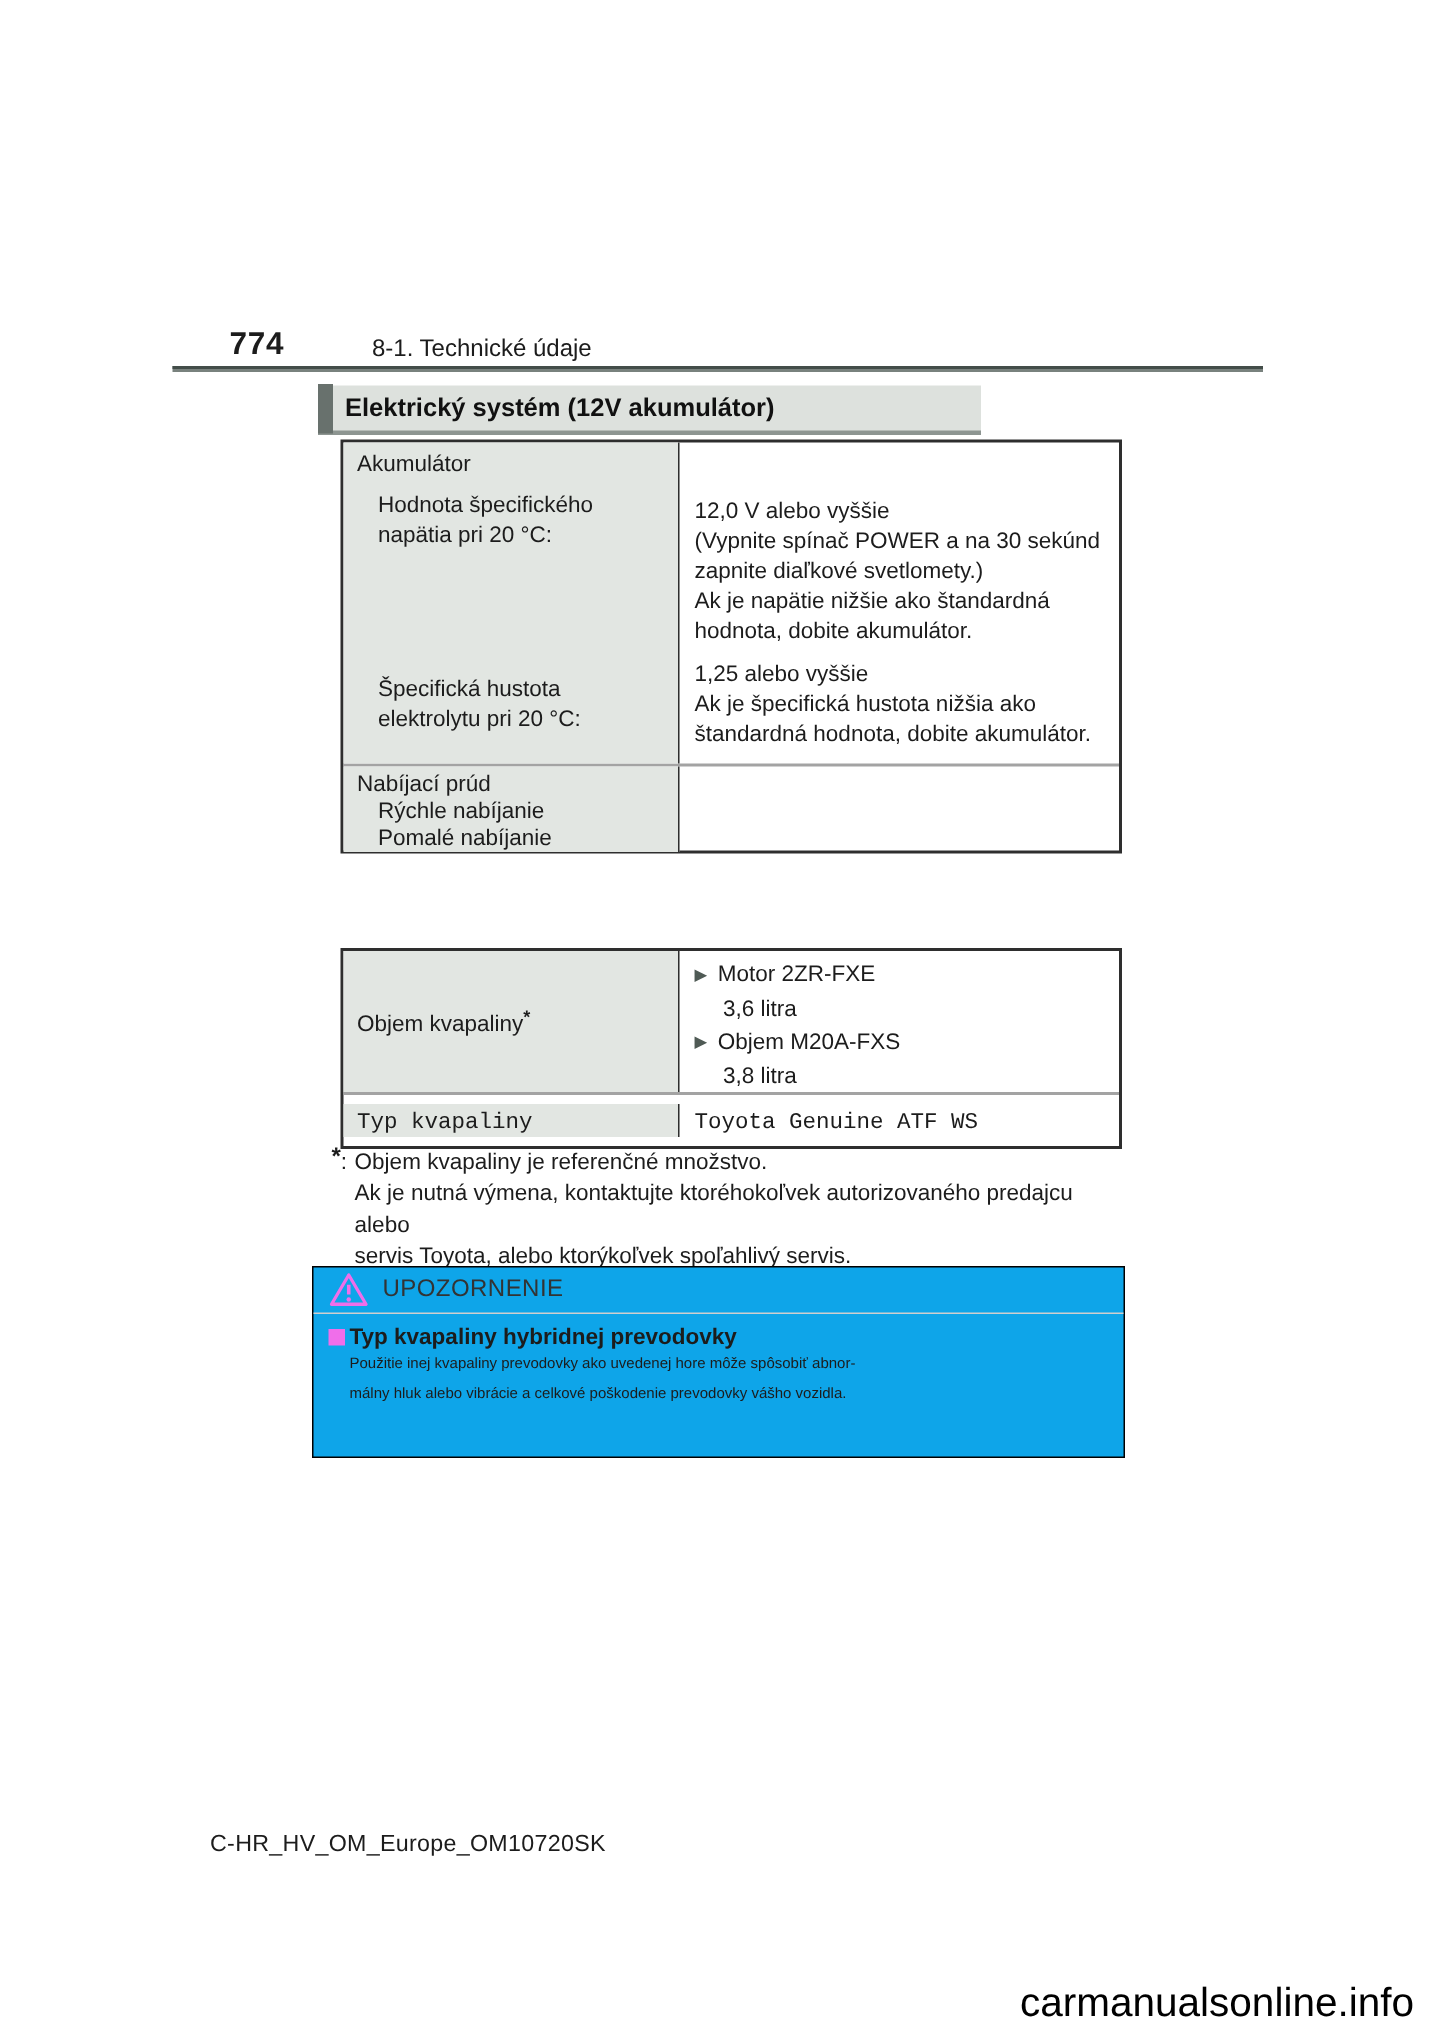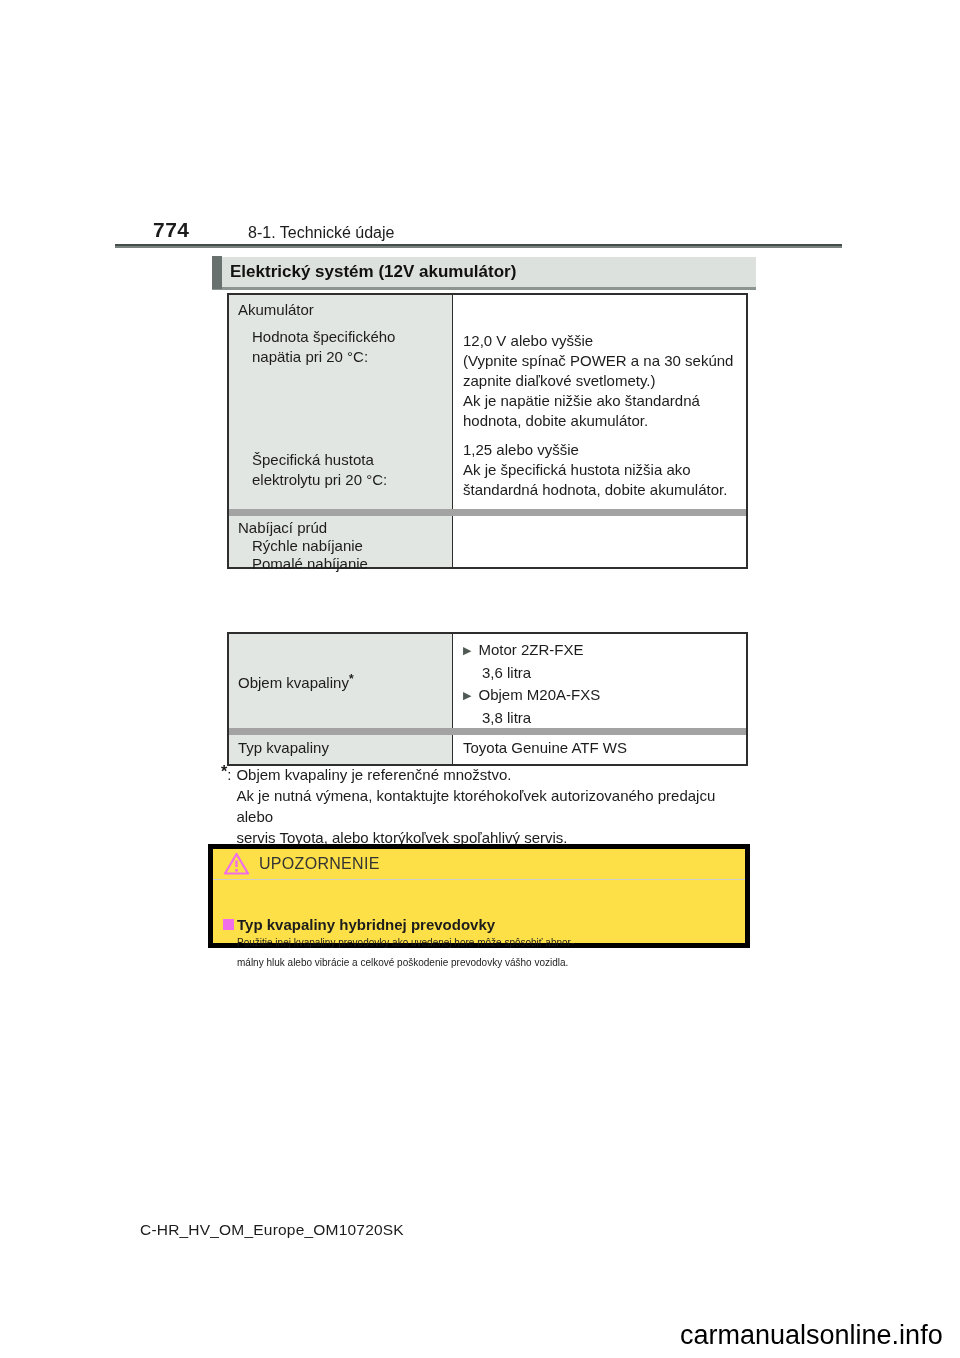--- a/index.html
+++ b/index.html
@@ -27,41 +27,41 @@
   }
   .header-rule {
     position: absolute; left: 115px; top: 244px;
     width: 727px; height: 4px;
     background: #79827e;
     border-top: 2px solid #434d49;
   }
 
   
   .sec-header {
-    position: absolute; left: 212px; width: 544px; height: 33px;
+    position: absolute; left: 212px; width: 442px; height: 33px;
     background: #dde1dd;
     border-bottom: 3px solid #8d9591;
     display: flex; align-items: center;
   }
   .accent-bar {
     width: 10px; height: 33px; background: #68716d; flex: 0 0 10px;
   }
   .sec-title {
     font-size: 17px; font-weight: bold; margin-left: 8px; color: #111;
   }
   #sec1-header { top: 257px; }
   #sec2-header { top: 598px; }
 
   
   .spec-table {
     position: absolute; left: 227px; width: 521px;
     border: 2px solid #2e2e2e; background: #fff;
   }
   .t-row { display: flex; }
-  .t-row + .t-row { border-top: 7px solid #a3a3a3; }
+  .t-row + .t-row { border-top: 2px solid #a3a3a3; align-items: center; }
   .t-label {
     width: 224px; flex: 0 0 224px;
     background: #e2e6e2;
     border-right: 1px solid #2e2e2e;
     font-size: 15px;
   }
   .t-value { flex: 1; font-size: 15px; }
 
   #battery-table { top: 293px; }
   .bt-r1 { height: 214px; }
@@ -79,49 +79,49 @@
   #gear-table { top: 632px; }
   .gt-r1 { height: 94px; }
   .gt-r1 .t-label { display: flex; align-items: center; padding-left: 9px; }
   .gt-r1 .t-value { padding: 5px 4px 0 10px; line-height: 22px; }
   .sup { font-size: 12px; vertical-align: 5px; font-weight: bold; }
   .tri {
     font-size: 11px; color: #4f5a55; margin-right: 7px;
     display: inline-block; transform: translateY(-1px);
   }
   .cap-line { padding-left: 19px; }
-  .gt-r2 { height: 36px; }
+  .gt-r2 { height: 36px; font-family: Liberation Mono, monospace; }
   .gt-r2 .t-label { padding: 4px 6px 0 9px; line-height: 18px; }
   .gt-r2 .t-value { padding: 4px 4px 0 10px; line-height: 18px; }
 
   
   #footnote {
     position: absolute; left: 221px; top: 764px; width: 535px;
     font-size: 15px; line-height: 21px;
     display: flex; align-items: flex-start;
   }
   .fn-marker { white-space: nowrap; }
   .fn-star {
     font-size: 16px; font-weight: bold;
     display: inline-block; transform: translateY(-3px);
   }
   .fn-content { margin-left: 5px; }
 
   
   #caution {
-    position: absolute; left: 208px; top: 844px; width: 542px; height: 104px;
-    border: 5px solid #000000; background: #fde047;
+    position: absolute; left: 208px; top: 844px; width: 542px; height: 128px;
+    border: 1px solid #000000; background: #0ea5e9;
   }
   .c-header {
     height: 31px; display: flex; align-items: center;
     padding-left: 10px; gap: 9px;
     border-bottom: 1px solid #cfcfcf;
   }
   .c-title { font-size: 16px; color: #333; letter-spacing: 0.3px; }
-  .c-body { padding: 7px 12px 0 10px; margin-top: 29px; }
+  .c-body { padding: 7px 12px 0 10px; }
   .c-item-title { display: flex; align-items: center; font-weight: bold; font-size: 15px; }
   .c-square { width: 11px; height: 11px; background: #f06eea; margin-right: 3px; flex: 0 0 11px; }
   .c-text { margin-left: 14px; font-size: 10px; line-height: 20px; }
 
   
   #doc-code {
     position: absolute; left: 140px; top: 1221px;
     font-size: 15.5px; letter-spacing: 0.2px;
   }
   #watermark {

